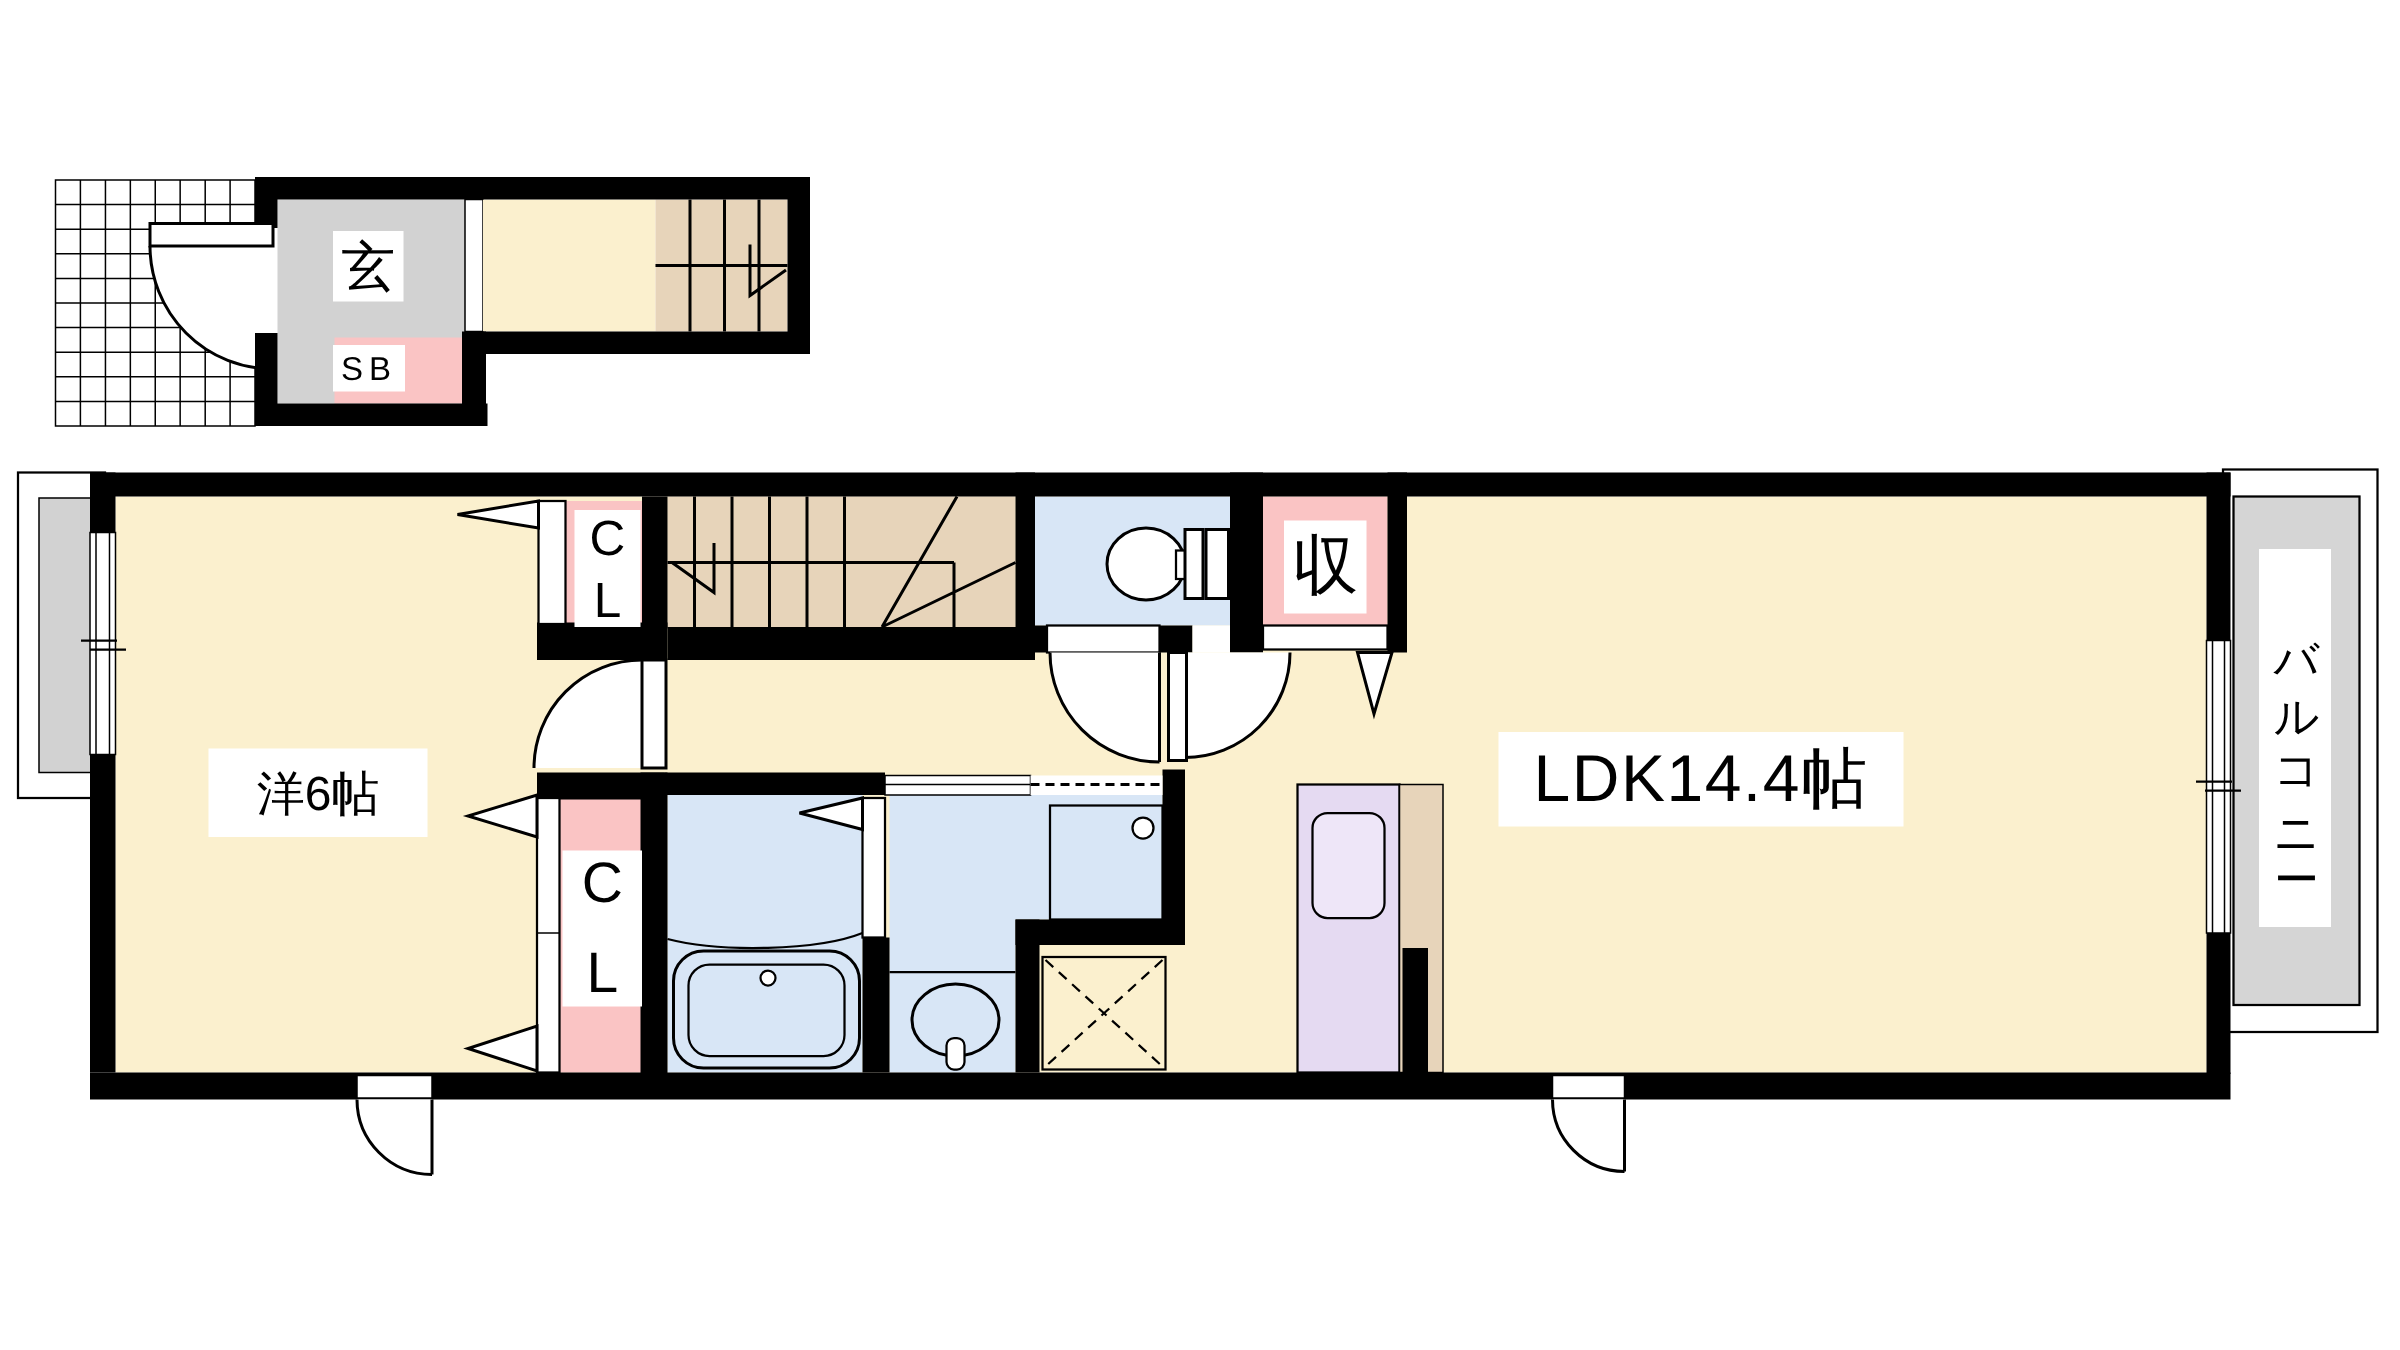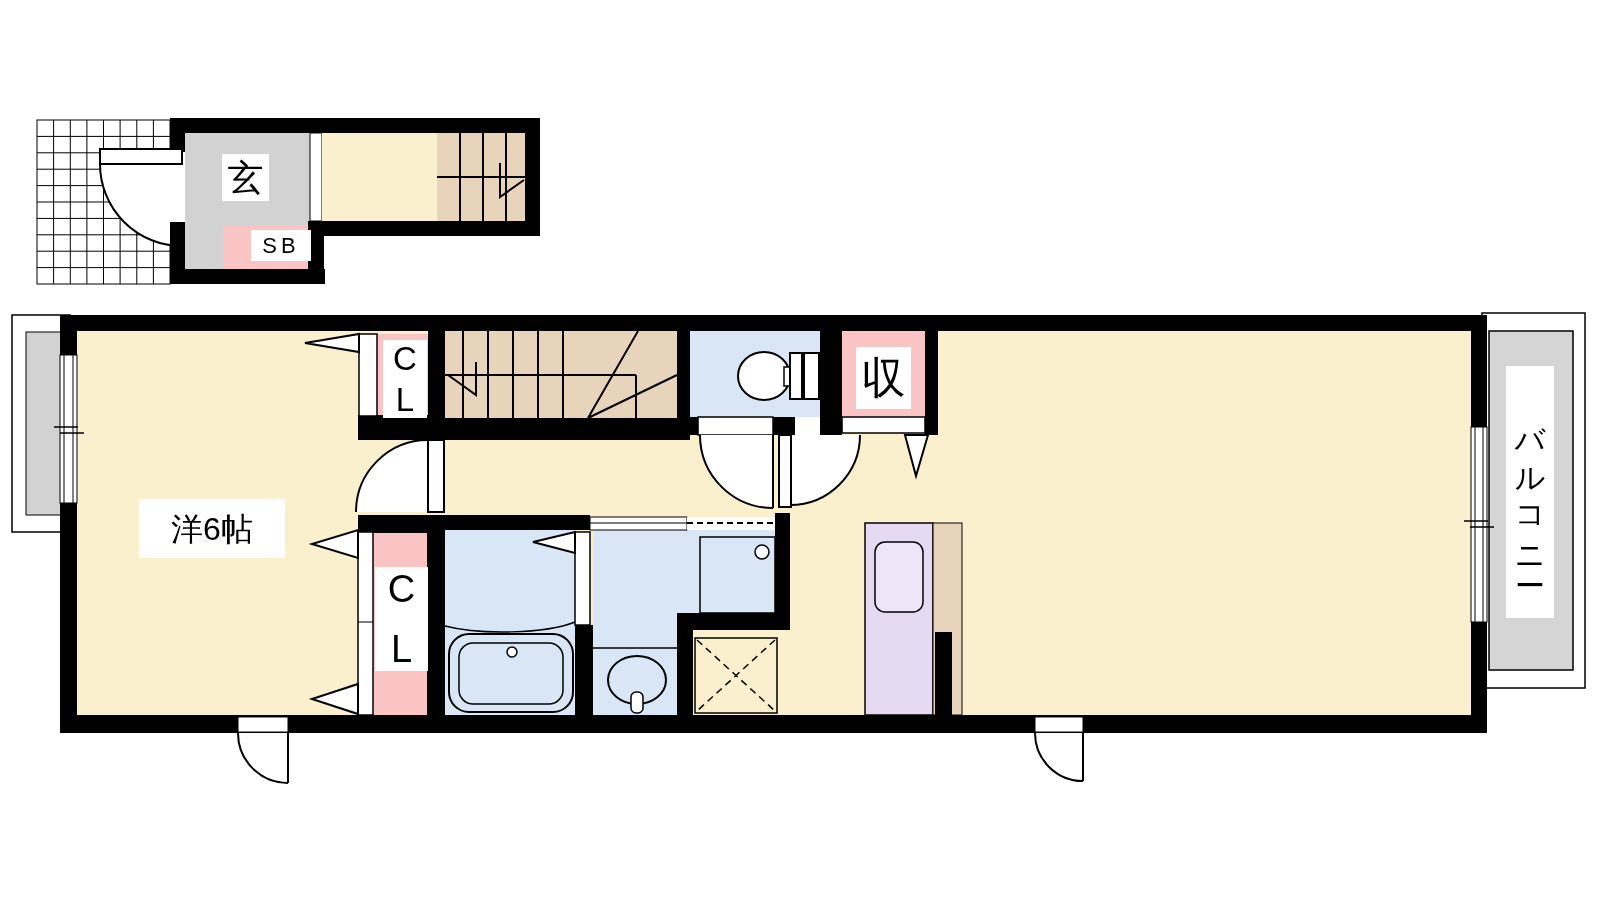--- a/index.html
+++ b/index.html
@@ -20,21 +20,21 @@
   .s1 {stroke:#000;stroke-width:1;}
   .s15{stroke:#000;stroke-width:1.5;}
   .s2 {stroke:#000;stroke-width:2;}
   .nf {fill:none;}
   .wf {fill:#fff;}
 
   .label{position:absolute;background:#fff;color:#000;display:flex;
          align-items:center;justify-content:center;line-height:1;white-space:nowrap;}
   .label-col{flex-direction:column;justify-content:space-between;}
   #lbl-genkan {left:222px;top:154px;width:47px;height:47px;font-size:36px;}
-  #lbl-sb     {left:251px;top:230px;width:60px;height:31px;font-size:22px;letter-spacing:4px;}
+  #lbl-sb     {left:222px;top:230px;width:48px;height:31px;font-size:22px;letter-spacing:4px;}
   #lbl-cl-top {left:383px;top:340px;width:44px;height:74px;font-size:33px;padding:2px 0;}
   #lbl-cl-bot {left:375px;top:567px;width:53px;height:98px;font-size:38px;padding:3px 0;}
   #lbl-storage{left:856px;top:347px;width:55px;height:62px;font-size:44px;}
   #lbl-western{left:139px;top:499px;width:146px;height:59px;font-size:32px;}
   #lbl-ldk    {left:999px;top:488px;width:270px;height:63px;font-size:44px;letter-spacing:1px;}
   #lbl-balcony{left:1506px;top:366px;width:48px;height:252px;font-size:30px;
                writing-mode:vertical-rl;letter-spacing:7px;}
 </style>
 </head>
 <body>
@@ -223,14 +223,15 @@
   <div class="label label-col" id="lbl-cl-top">
     <span>C</span>
     <span>L</span>
   </div>
   <div class="label label-col" id="lbl-cl-bot">
     <span>C</span>
     <span>L</span>
   </div>
   <div class="label" id="lbl-storage">収</div>
   <div class="label" id="lbl-western">洋6帖</div>
+  <div class="label" id="lbl-ldk">LDK14.4帖</div>
   <div class="label" id="lbl-balcony">バルコニー</div>
 </div>
 
 </body></html>

